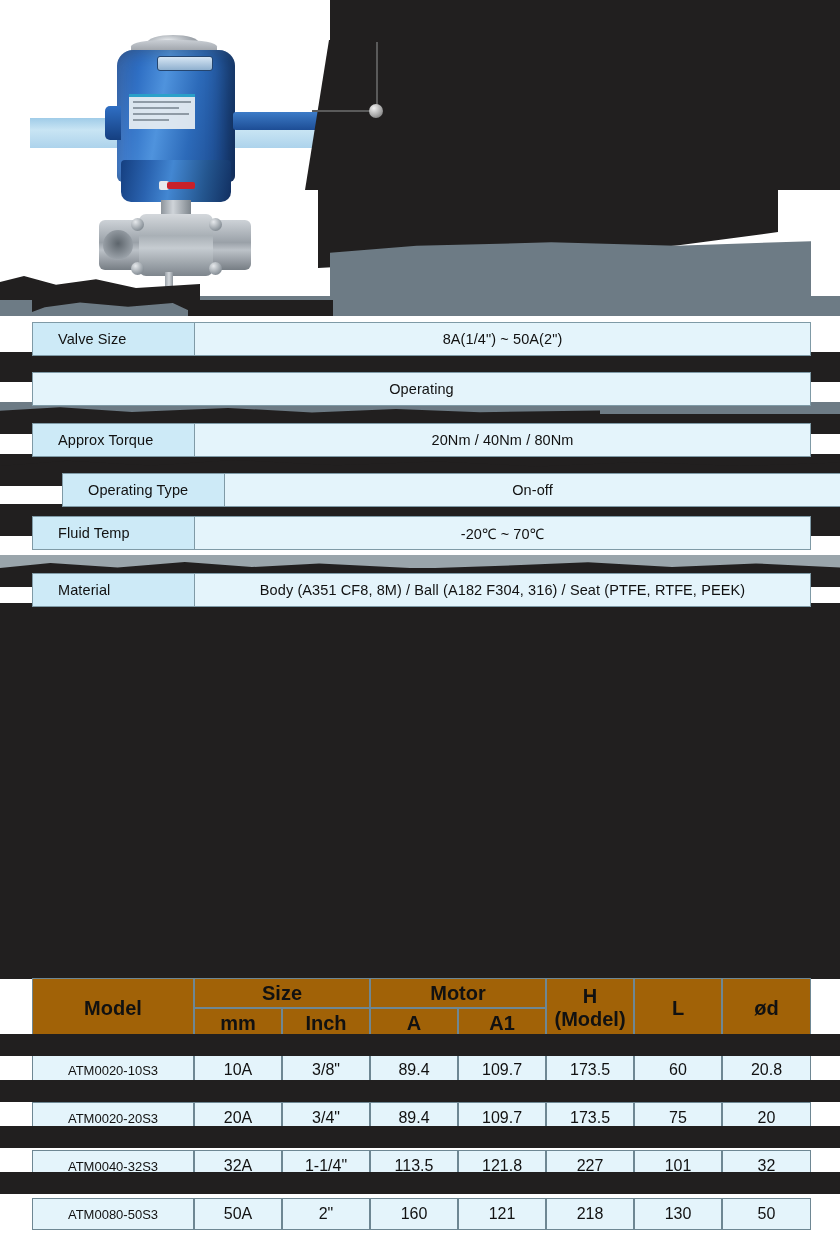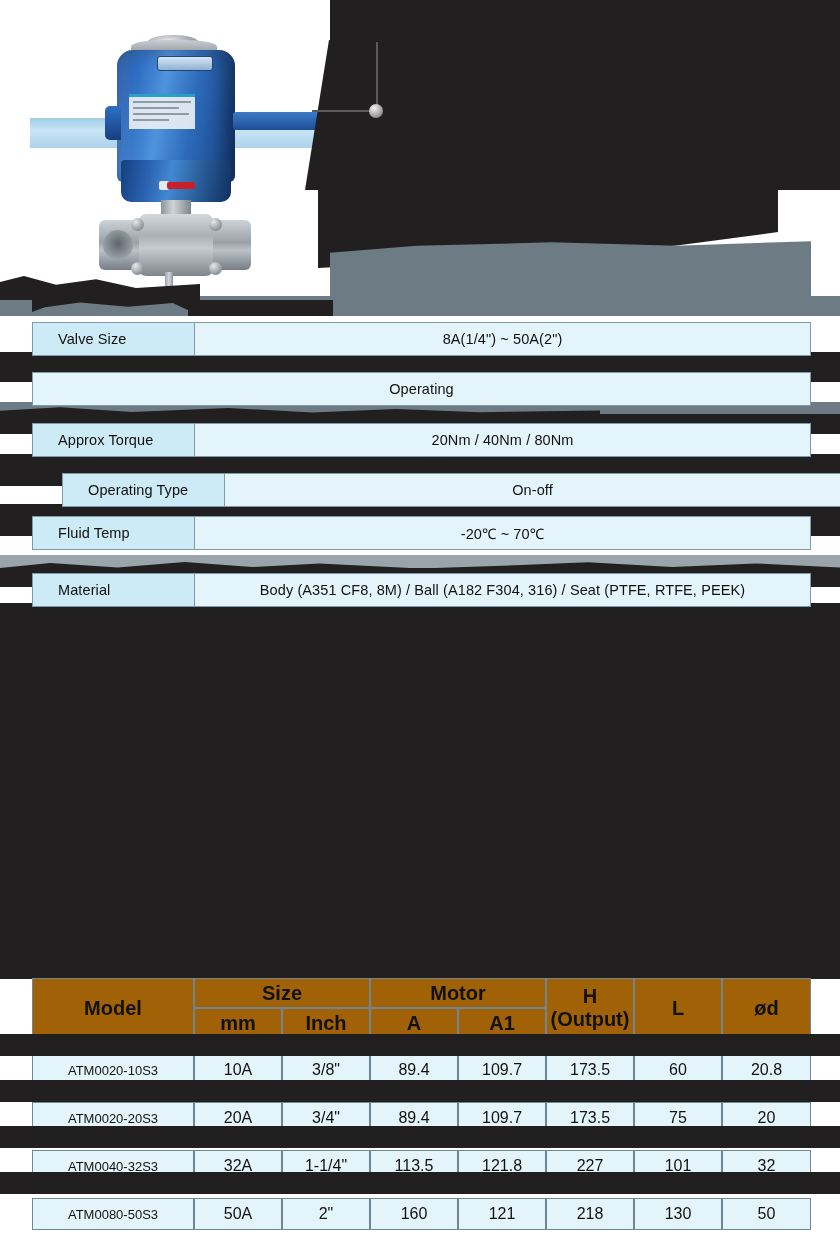--- a/index.html
+++ b/index.html
@@ -218,21 +218,21 @@
         <col style="width:88px">
           <col style="width:89px">
       </colgroup>
       <thead>
         <tr>
           <th rowspan="2">Model</th>
           <th colspan="2">Size</th>
           <th colspan="2">Motor</th>
           <th rowspan="2">
             <div>H</div>
-            <div>(Output)</div>
+            <div>(Model)</div>
           </th>
           <th rowspan="2">L</th>
           <th rowspan="2">ød</th>
         </tr>
         <tr>
           <th>mm</th>
           <th>Inch</th>
           <th>A</th>
           <th>A1</th>
         </tr>

